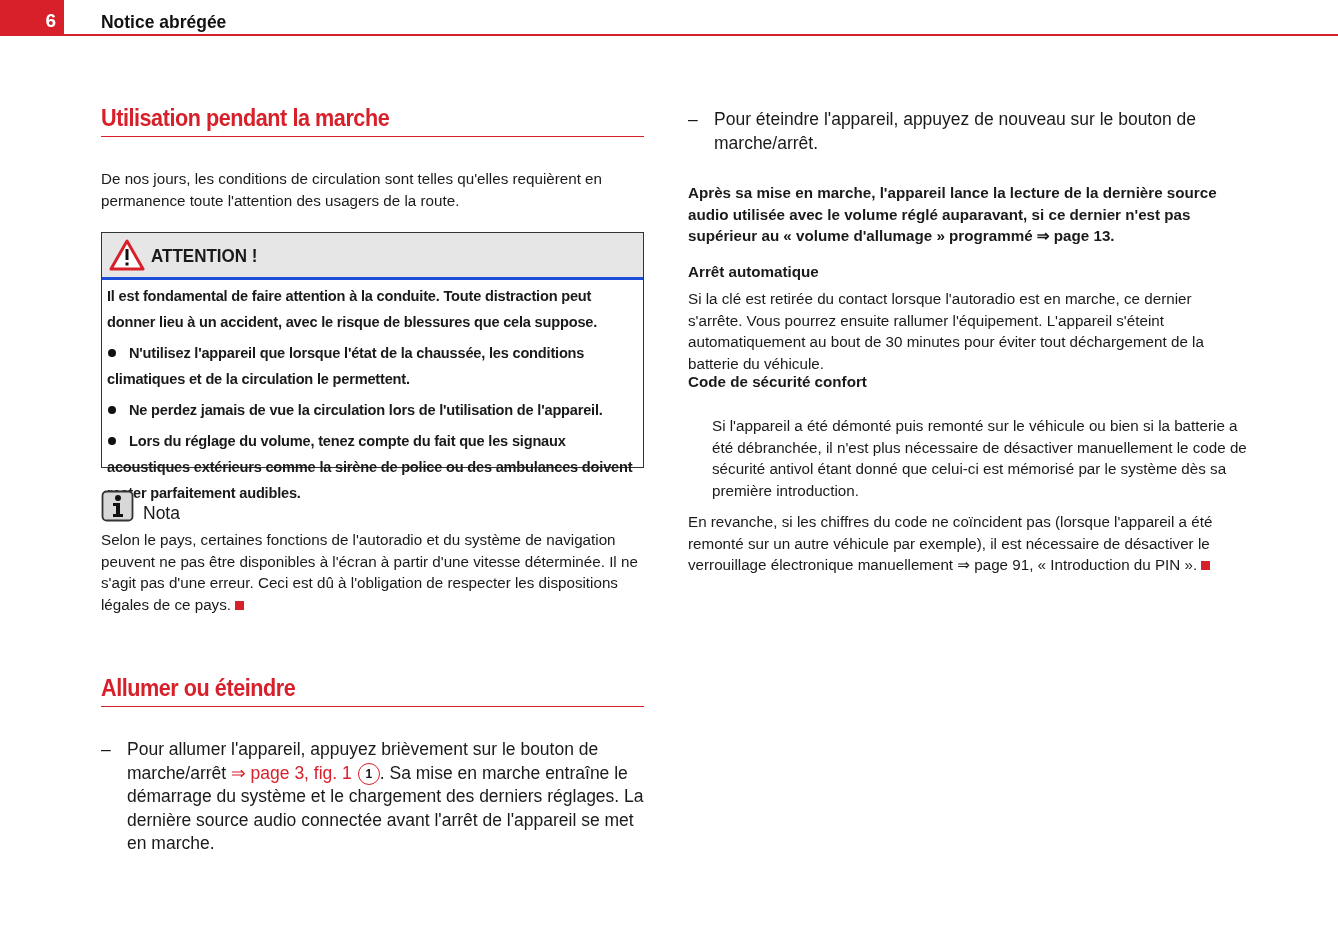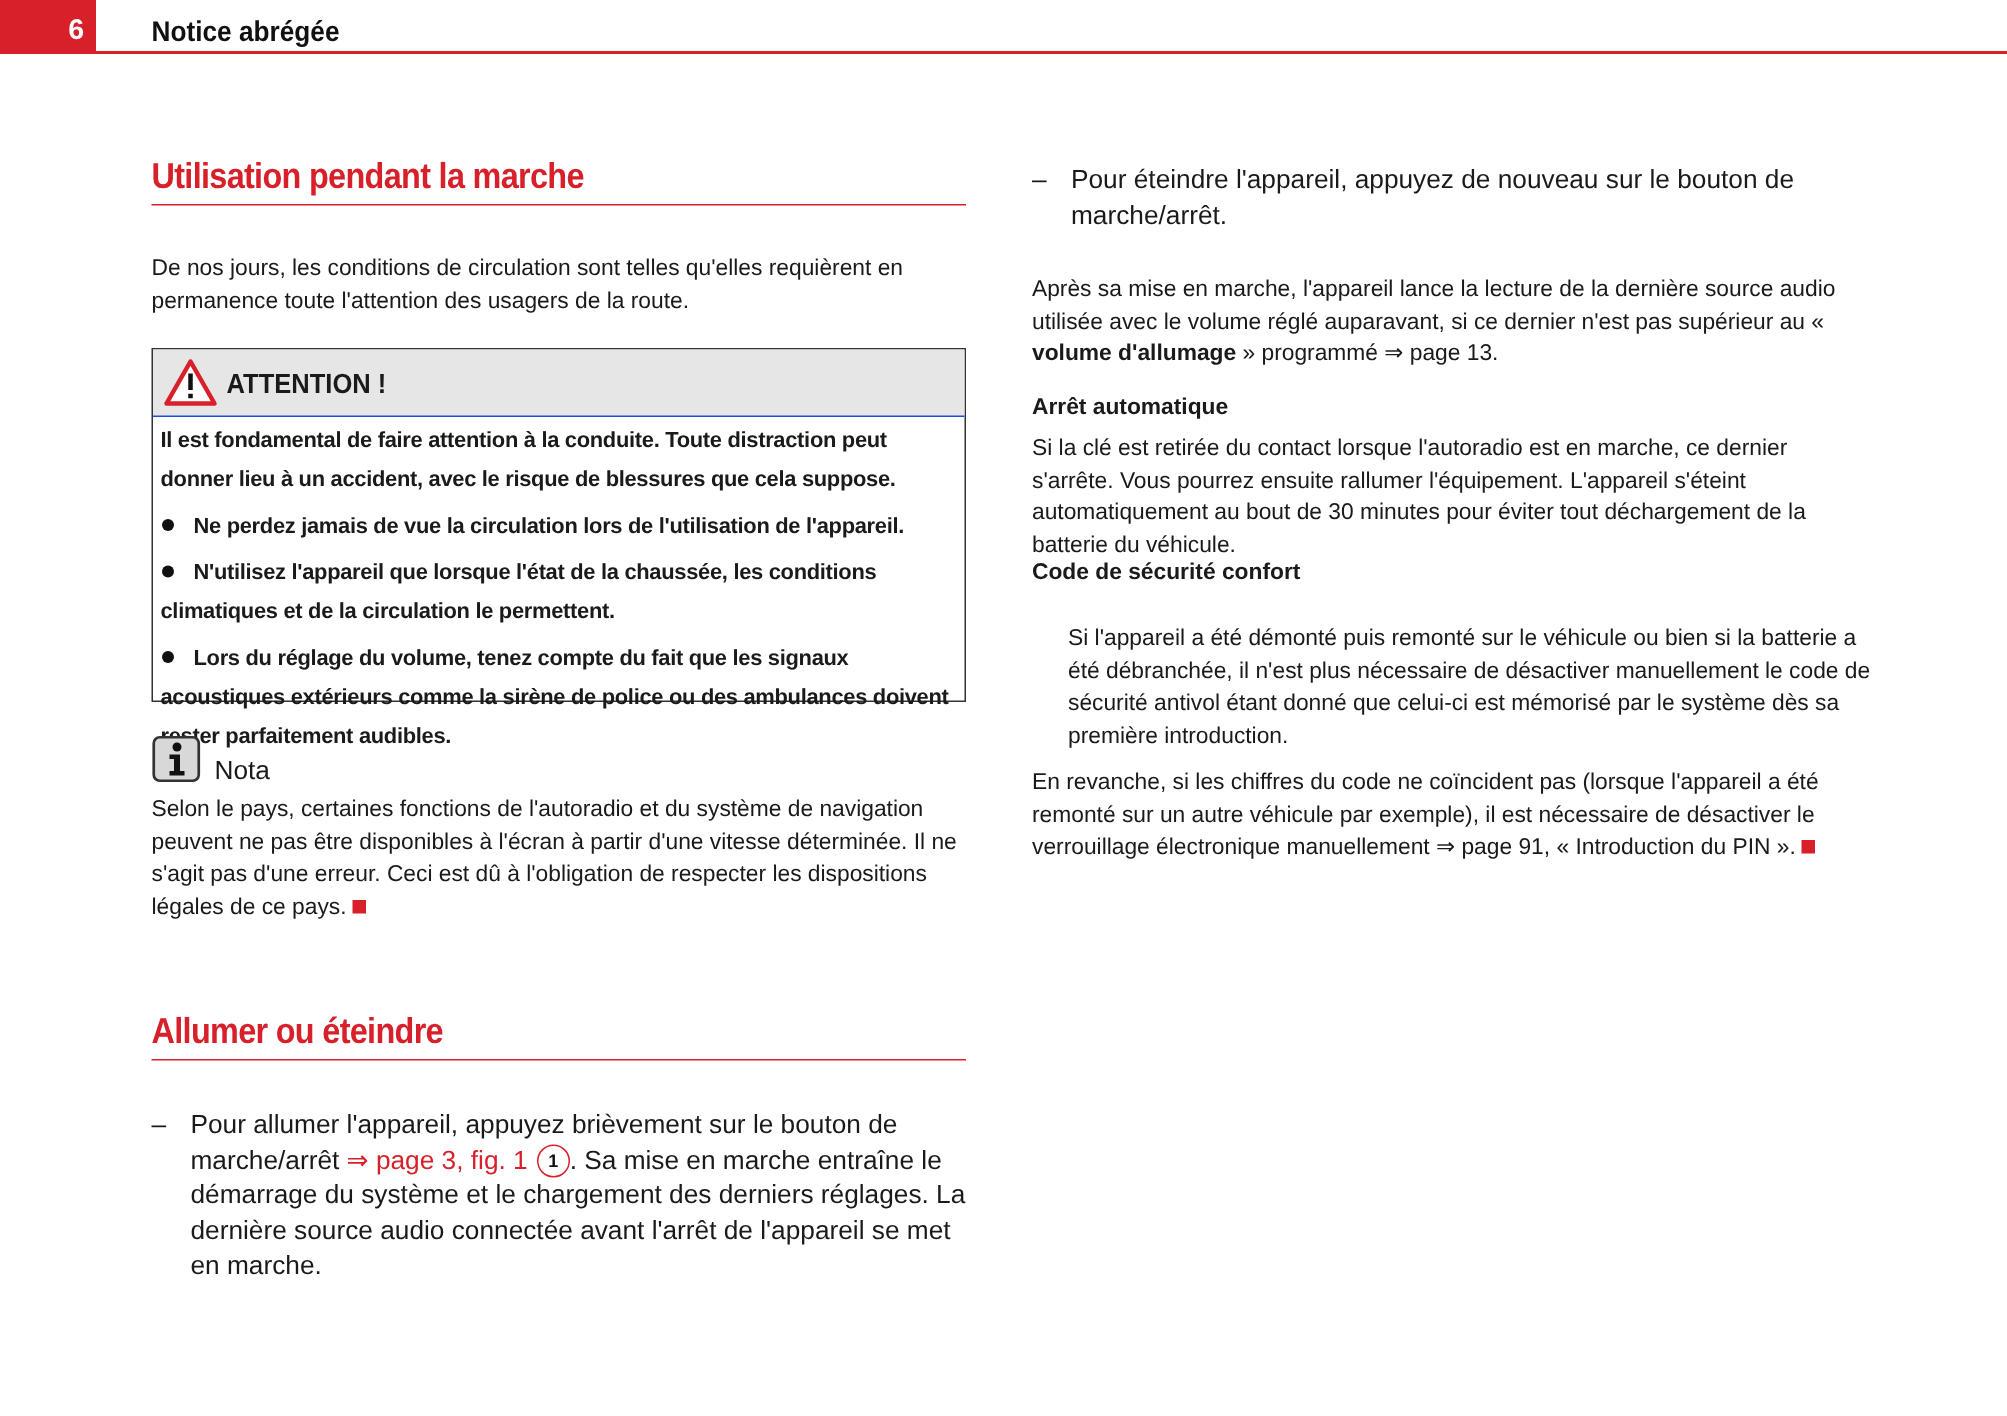--- a/index.html
+++ b/index.html
@@ -19,21 +19,21 @@
   .h1 { position:absolute; left:0; width:543px; color:#d7202a; font-weight:bold; font-size:24px;
         font-family:"Liberation Sans", sans-serif; border-bottom:1.5px solid #d7202a; padding-bottom:4px;
         letter-spacing:-0.5px; }
   .h1 span { display:inline-block; transform:scaleX(0.9); transform-origin:left; }
 
   .p { position:absolute; left:0; width:543px; font-size:15.2px; line-height:21.5px;
        font-family:"Liberation Sans", sans-serif; }
   .big { font-size:17.5px; line-height:23.5px; }
 
   .warn-box { position:absolute; left:0; top:232px; width:541px; height:234px; border:1px solid #333; }
-  .warn-head { height:44px; background:#e6e6e6; border-bottom:1px solid #1d4ed8; position:relative;padding-left:18px; }
+  .warn-head { height:44px; background:#e6e6e6; border-bottom:3px solid #1d4ed8; position:relative;padding-left:18px; }
   .warn-icon { position:absolute; left:7px; top:6px; width:36px; height:32px; }
   .warn-title { position:absolute; left:49px; top:12px; font-weight:bold; font-size:18.5px;
                 font-family:"Liberation Sans", sans-serif; transform:scaleX(0.92); transform-origin:left; }
   .warn-body { padding:3px 5px 0 5px; font-weight:bold; font-size:14.6px; line-height:26px;
                font-family:"Liberation Sans", sans-serif; letter-spacing:-0.2px; }
   .warn-body .para { margin-bottom:5px; }
   .bullet-dot { display:inline-block; width:8px; height:8px; border-radius:50%; background:#111; margin:0 13px 2px 1px; vertical-align:middle; }
 
   .nota-icon { position:absolute; left:0; top:490px; width:33px; height:32px; }
   .nota-title { position:absolute; left:42px; top:503px; font-weight:normal; font-size:17.5px;
@@ -65,22 +65,22 @@
     <div class="warn-head">
       <svg class="warn-icon" viewBox="0 0 36 32">
         <polygon points="18,2 34,30 2,30" fill="#fff" stroke="#d7202a" stroke-width="3" stroke-linejoin="round"></polygon>
         <rect x="16.5" y="10" width="3" height="11" fill="#111"></rect>
         <rect x="16.5" y="23.5" width="3" height="3" fill="#111"></rect>
       </svg>
       <span class="warn-title">ATTENTION !</span>
     </div>
     <div class="warn-body">
       <div class="para">Il est fondamental de faire attention à la conduite. Toute distraction peut donner lieu à un accident, avec le risque de blessures que cela suppose.</div>
+      <div class="para"><span class="bullet-dot"></span><span>N'utilisez l'appareil que lorsque l'état de la chaussée, les conditions climatiques et de la circulation le permettent.</span></div>
       <div class="para"><span class="bullet-dot"></span><span>Ne perdez jamais de vue la circulation lors de l'utilisation de l'appareil.</span></div>
-      <div class="para"><span class="bullet-dot"></span><span>N'utilisez l'appareil que lorsque l'état de la chaussée, les conditions climatiques et de la circulation le permettent.</span></div>
       <div class="para"><span class="bullet-dot"></span><span>Lors du réglage du volume, tenez compte du fait que les signaux acoustiques extérieurs comme la sirène de police ou des ambulances doivent rester parfaitement audibles.</span></div>
     </div>
   </div>
 
   <svg class="nota-icon" viewBox="0 0 33 32">
     <rect x="1.5" y="1.5" width="30" height="29" rx="4" fill="#d8d8d8" stroke="#333" stroke-width="1.8"></rect>
     <circle cx="17" cy="8" r="3" fill="#111"></circle>
     <path d="M12 13 H19 V24 H22 V27 H12 V24 H15 V16 H12 Z" fill="#111"></path>
   </svg>
   <span class="nota-title">Nota</span>
@@ -92,21 +92,21 @@
     <span class="dash">–</span>
     <div style="margin-left:26px;"><span>Pour allumer l'appareil, appuyez brièvement sur le bouton de marche/arrêt </span><span class="red">⇒ page 3, fig. 1</span><span class="circ">1</span><span>. Sa mise en marche entraîne le démarrage du système et le chargement des derniers réglages. La dernière source audio connectée avant l'arrêt de l'appareil se met en marche.</span></div>
   </div>
 </div>
 
 <div class="col-right">
   <div class="p big" style="top:108px;">
     <span class="dash">–</span>
     <div style="margin-left:26px;">Pour éteindre l'appareil, appuyez de nouveau sur le bouton de marche/arrêt.</div>
   </div>
-  <div class="p" style="top:182px;"><span>Après sa mise en marche, l'appareil lance la lecture de la dernière source audio utilisée avec le volume réglé auparavant, si ce dernier n'est pas supérieur au « </span><b>volume d'allumage</b><span> » programmé ⇒ page 13.</span></div>
+  <div class="p" style="top:182px;font-weight:bold;"><span>Après sa mise en marche, l'appareil lance la lecture de la dernière source audio utilisée avec le volume réglé auparavant, si ce dernier n'est pas supérieur au « </span><b>volume d'allumage</b><span> » programmé ⇒ page 13.</span></div>
 
   <div class="sub-h" style="top:263px;">Arrêt automatique</div>
   <div class="p" style="top:288px;">Si la clé est retirée du contact lorsque l'autoradio est en marche, ce dernier s'arrête. Vous pourrez ensuite rallumer l'équipement. L'appareil s'éteint automatiquement au bout de 30 minutes pour éviter tout déchargement de la batterie du véhicule.</div>
 
   <div class="sub-h" style="top:373px;">Code de sécurité confort</div>
   <div class="p" style="top:415px;margin-left:24px;">Si l'appareil a été démonté puis remonté sur le véhicule ou bien si la batterie a été débranchée, il n'est plus nécessaire de désactiver manuellement le code de sécurité antivol étant donné que celui-ci est mémorisé par le système dès sa première introduction.</div>
   <div class="p" style="top:511px;"><span>En revanche, si les chiffres du code ne coïncident pas (lorsque l'appareil a été remonté sur un autre véhicule par exemple), il est nécessaire de désactiver le verrouillage électronique manuellement ⇒ page 91, « Introduction du PIN ».</span><span class="end-square"></span></div>
 </div>
 
 </body></html>

